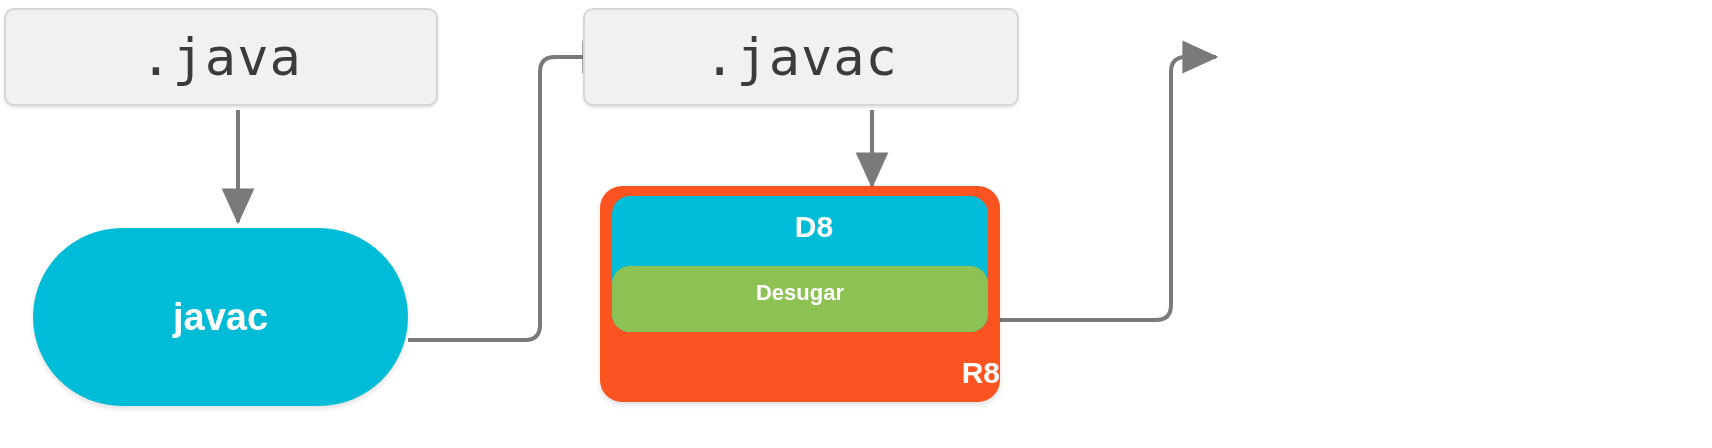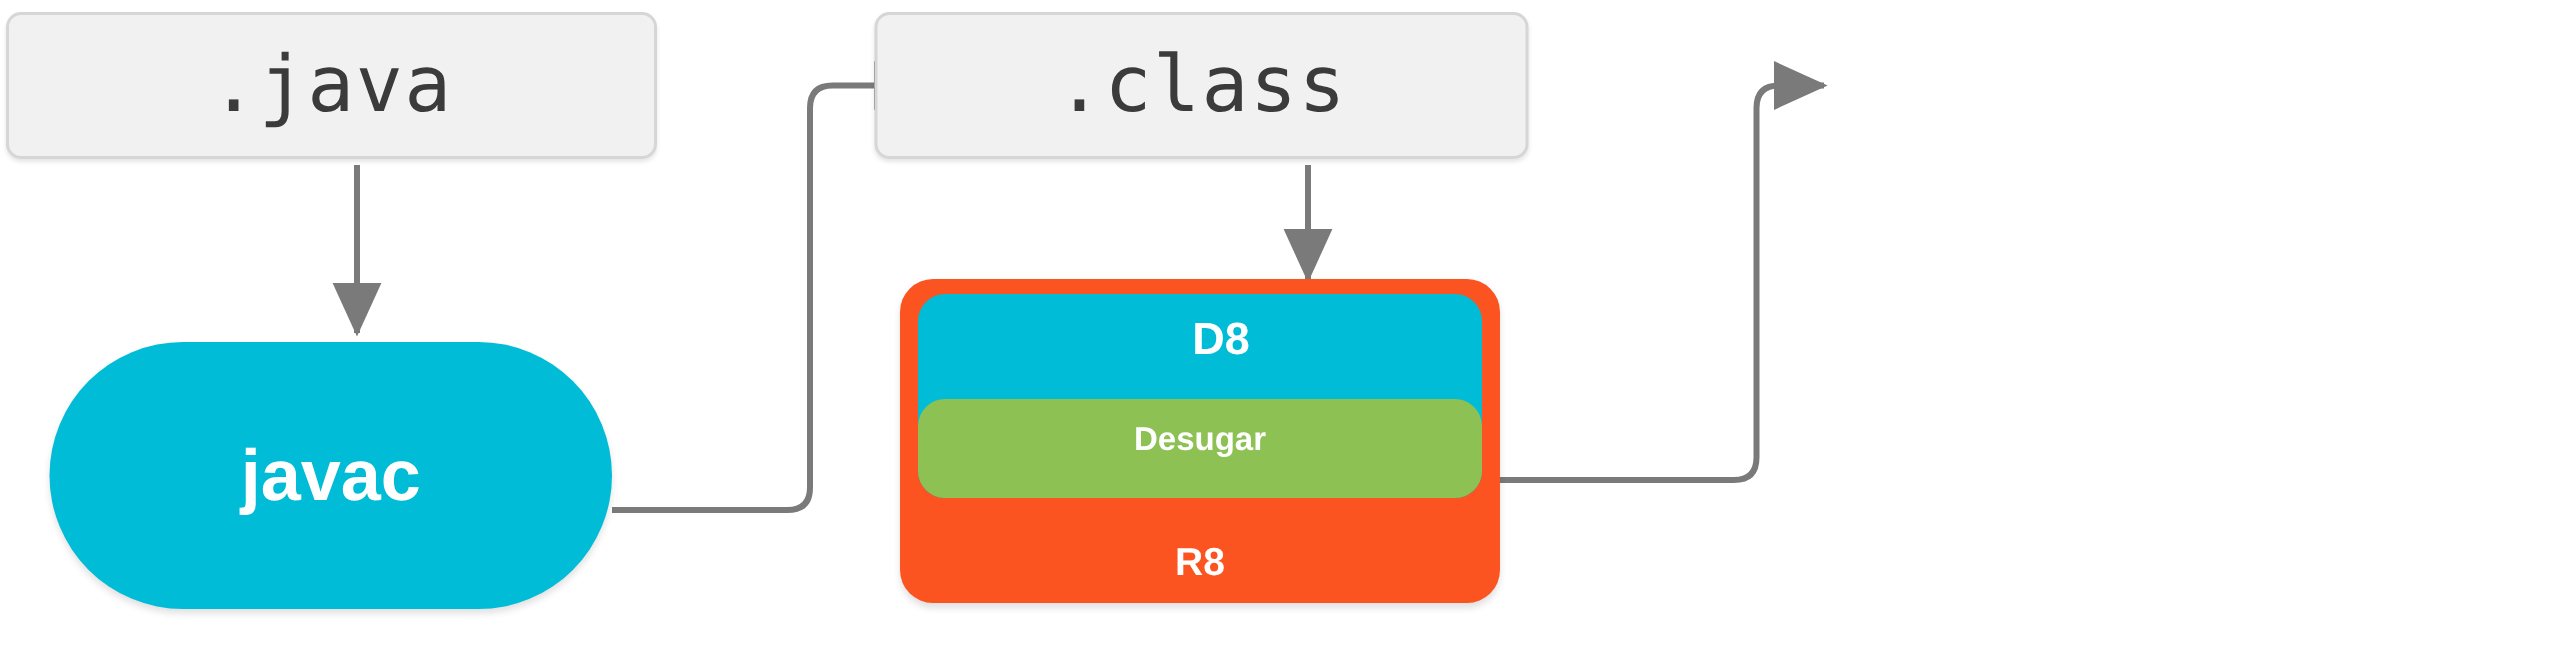--- a/index.html
+++ b/index.html
@@ -44,44 +44,44 @@
     left: 33px;
     top: 228px;
     width: 375px;
     height: 178px;
     background: #00bcd7;
     border-radius: 92px;
     display: flex;
     align-items: center;
     justify-content: center;
     color: #ffffff;
-    font-size: 48px;
+    font-size: 38px;
     font-weight: bold;
     box-shadow: 0 3px 5px rgba(0,0,0,0.12);
   }
 
   
   #r8 {
     position: absolute;
     left: 600px;
     top: 186px;
     width: 400px;
     height: 216px;
     background: #fb5420;
     border-radius: 22px;
     box-shadow: 0 3px 5px rgba(0,0,0,0.12);
   }
   #r8-label {
     position: absolute;
     left: 0;
     right: 0;
     bottom: 12px;
-    text-align: center;
+    text-align: right;
     color: #ffffff;
-    font-size: 26px;
+    font-size: 30px;
     font-weight: bold;
   }
   #d8 {
     position: absolute;
     left: 12px;
     top: 10px;
     width: 376px;
     height: 136px;
     background: #00bcd7;
     border-radius: 18px;
@@ -146,21 +146,21 @@
     <path d="M 872 110 L 872 186" fill="none" stroke="#7a7a7a" stroke-width="4" marker-end="url(#arrowhead)"></path>
 
     <path d="M 1000 320 L 1156 320 Q 1171 320 1171 305 L 1171 72 Q 1171 57 1186 57 L 1216 57" fill="none" stroke="#7a7a7a" stroke-width="4" marker-end="url(#arrowhead)"></path>
   </svg>
 
   <div class="file-box" id="box-java">
     <span>.java</span>
   </div>
 
   <div class="file-box" id="box-class">
-    <span>.class</span>
+    <span>.javac</span>
   </div>
 
 
   <div id="javac">
     <span>javac</span>
   </div>
 
   <div id="r8">
     <div id="d8">
       <div id="d8-label">D8</div>

